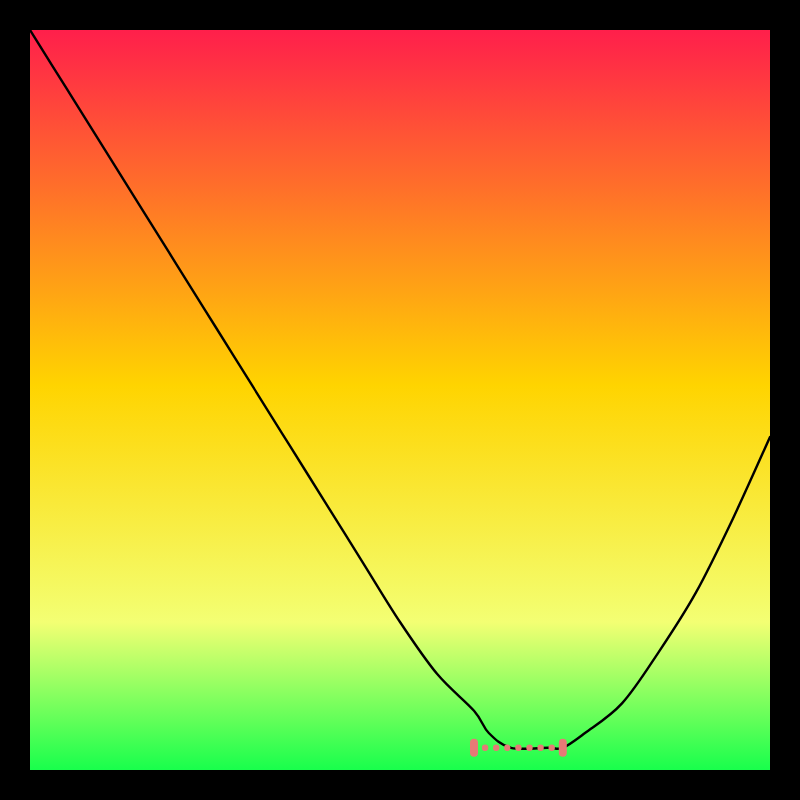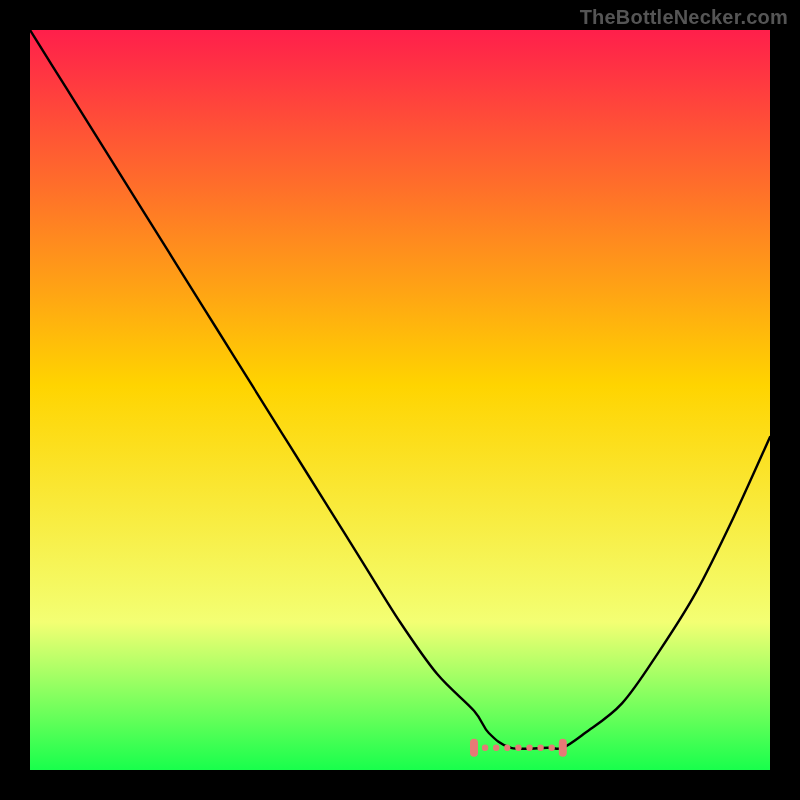--- a/index.html
+++ b/index.html
@@ -35,21 +35,20 @@
     font-weight: 600;
     letter-spacing: 0.2px;
     user-select: none;
   }
   svg { display: block; }
 </style>
 </head>
 <body>
 
 <div class="stage">
-  <div class="watermark">TheBottleNecker.com</div>
 
   <div class="plot">
     <svg id="chart-svg" width="740" height="740" viewBox="0 0 740 740" preserveAspectRatio="none">
       <defs>
         <linearGradient id="bg-grad" x1="0" y1="0" x2="0" y2="1">
           <stop id="g0" offset="0%" stop-color="#ff1f4b"></stop>
           <stop id="g1" offset="48%" stop-color="#ffd400"></stop>
           <stop id="g2" offset="80%" stop-color="#f3ff73"></stop>
           <stop id="g3" offset="100%" stop-color="#18ff4c"></stop>
         </linearGradient>

